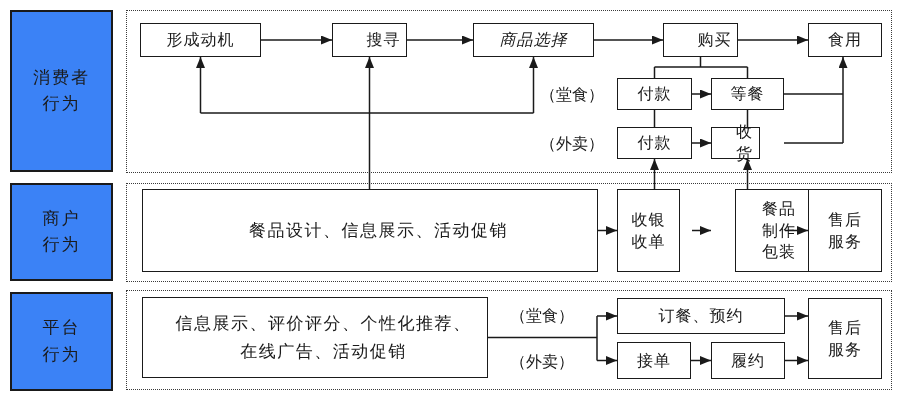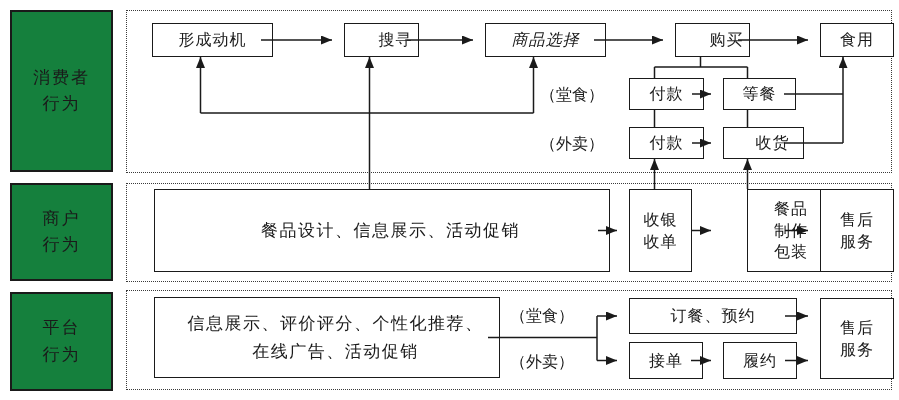--- a/index.html
+++ b/index.html
@@ -7,41 +7,40 @@
     position:relative;
     width:899px;height:400px;
     background:#ffffff;
     font-family:"Liberation Serif","DejaVu Serif",serif;
     color:#1a1a1a;
     overflow:hidden;
   }
   .rowlabel{
     position:absolute;
     border:2px solid #1a1a1a;
-    background:#15803d;
+    background:#3b82f6;
     display:flex;align-items:center;justify-content:center;
     text-align:center;
     white-space:pre-line;
     font-size:17px;line-height:1.55;letter-spacing:2px;
   }
   .section{
     position:absolute;
     border:1px dotted #3a3a3a;
     background:transparent;
   }
   .node{
     position:absolute;
     border:1.5px solid #1a1a1a;
     background:#fff;
     display:flex;align-items:center;justify-content:center;
     text-align:center;
     white-space:pre-line;
     font-size:16px;line-height:1.35;letter-spacing:1px;
     box-sizing:border-box;
-    margin-left:12px;
   }
   .node.big{font-size:17px;letter-spacing:1.5px;line-height:1.6;padding-left:17px;}
   .freelabel{
     position:absolute;
     font-size:16px;letter-spacing:0;
     white-space:nowrap;
     background:transparent;
   }
   svg.wires{
     position:absolute;left:0;top:0;
@@ -69,21 +68,21 @@
   <div class="node" style="left:473px;top:23px;width:121px;height:34px;font-style:italic;">商品选择</div>
   <div class="node" style="left:663px;top:23px;width:75px;height:34px;padding-left:28px;">购买</div>
   <div class="node" style="left:808px;top:23px;width:74px;height:34px;">食用</div>
 
   <div class="freelabel" style="left:540px;top:85px;">（堂食）</div>
   <div class="node" style="left:617px;top:78px;width:75px;height:32px;">付款</div>
   <div class="node" style="left:711px;top:78px;width:73px;height:32px;">等餐</div>
 
   <div class="freelabel" style="left:540px;top:134px;">（外卖）</div>
   <div class="node" style="left:617px;top:127px;width:75px;height:32px;">付款</div>
-  <div class="node" style="left:711px;top:127px;width:81px;height:32px;padding-left:18px;">收货</div>
+  <div class="node" style="left:711px;top:127px;width:49px;height:32px;padding-left:18px;">收货</div>
 
   <div class="node big" style="left:142px;top:189px;width:456px;height:83px;">餐品设计、信息展示、活动促销</div>
   <div class="node" style="left:617px;top:189px;width:63px;height:83px;">收银
 收单</div>
   <div class="node" style="left:735px;top:189px;width:88px;height:83px;">餐品
 制作
 包装</div>
   <div class="node" style="left:808px;top:189px;width:74px;height:83px;">售后
 服务</div>
 

